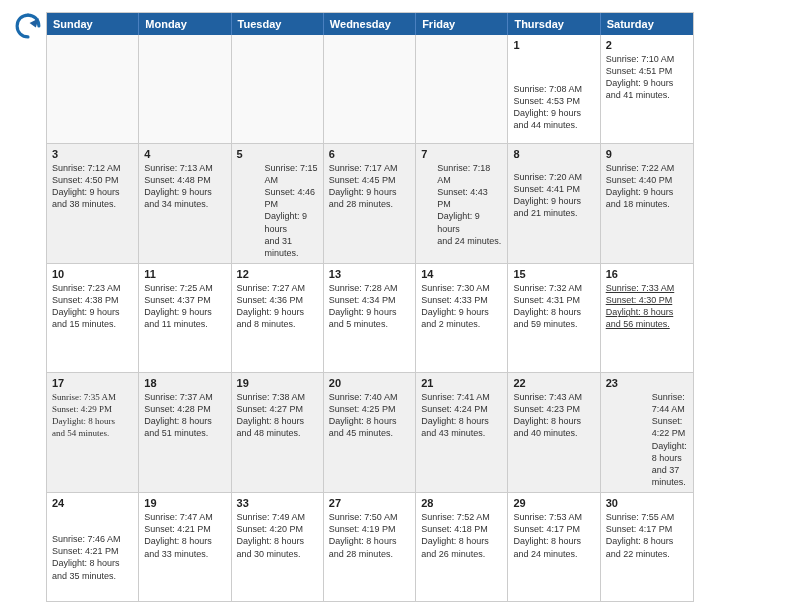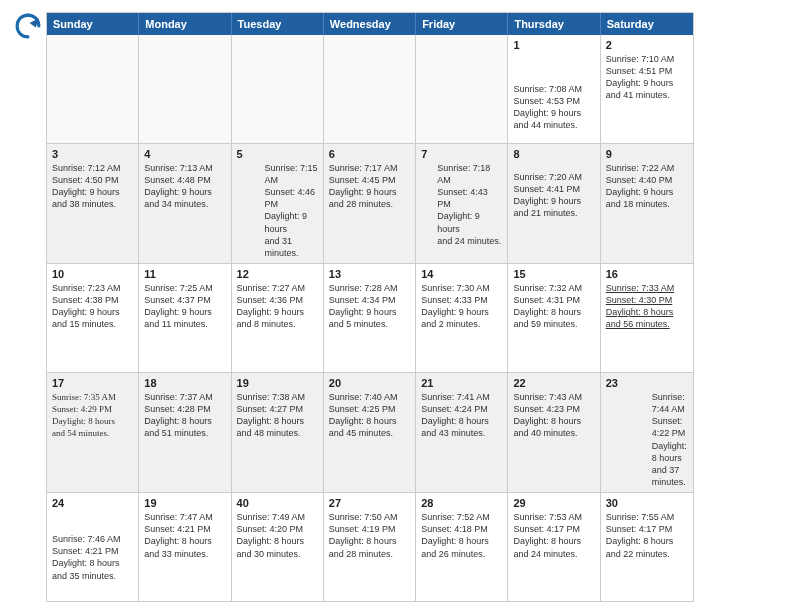--- a/index.html
+++ b/index.html
@@ -329,21 +329,21 @@
 and 35 minutes.</div>
           </div>
           <div class="cal-cell">
             <div class="day-num">19</div>
             <div class="cell-info" style="white-space: pre-line;">Sunrise: 7:47 AM
 Sunset: 4:21 PM
 Daylight: 8 hours
 and 33 minutes.</div>
           </div>
           <div class="cal-cell">
-            <div class="day-num">40</div>
+            <div class="day-num">33</div>
             <div class="cell-info" style="white-space: pre-line;">Sunrise: 7:49 AM
 Sunset: 4:20 PM
 Daylight: 8 hours
 and 30 minutes.</div>
           </div>
           <div class="cal-cell">
             <div class="day-num">27</div>
             <div class="cell-info" style="white-space: pre-line;">Sunrise: 7:50 AM
 Sunset: 4:19 PM
 Daylight: 8 hours

